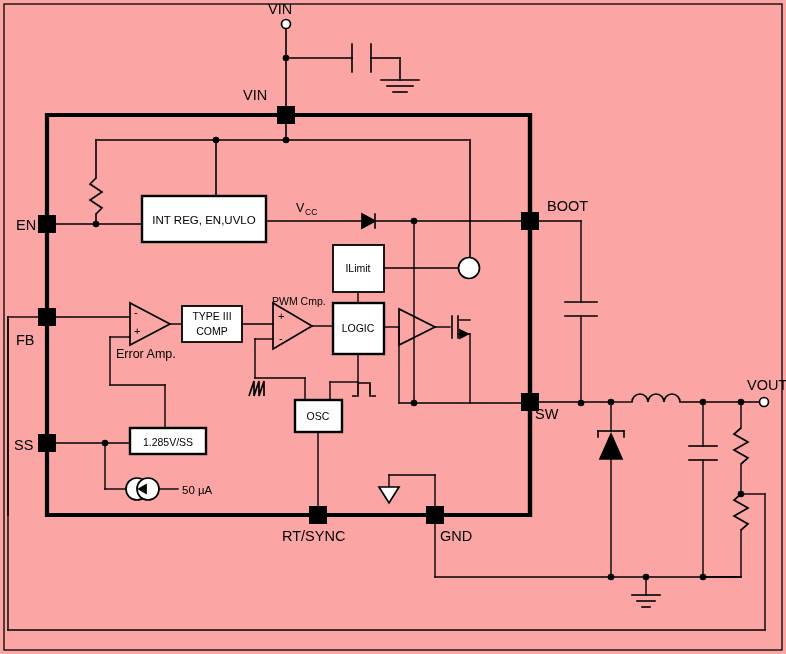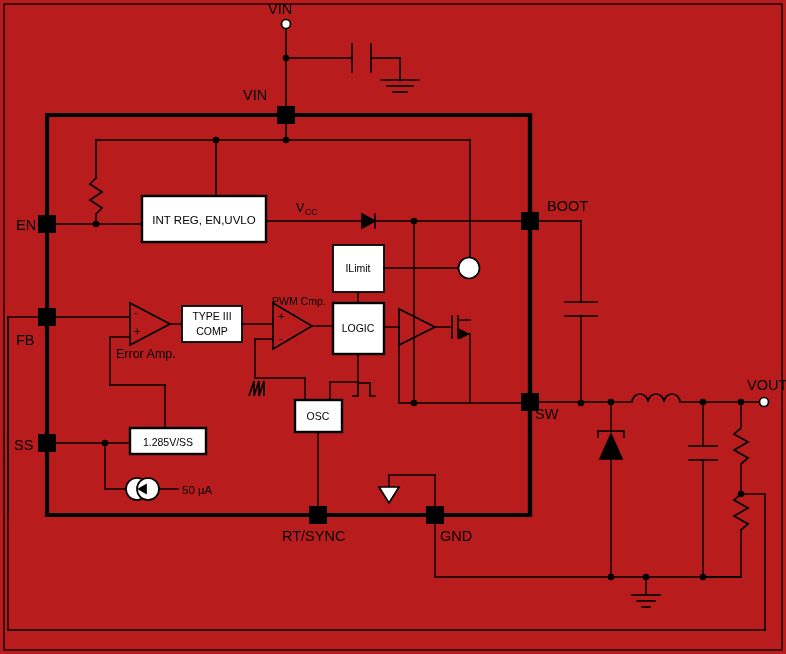--- a/index.html
+++ b/index.html
@@ -8,21 +8,21 @@
     padding: 0;
     background: #ffffff;
   }
   body {
     font-family: "Liberation Sans", sans-serif;
   }
   #canvas {
     position: relative;
     width: 786px;
     height: 654px;
-    background: #b91c1c;
+    background: #fca5a5;
     overflow: hidden;
   }
   svg#schematic {
     position: absolute;
     left: 0;
     top: 0;
     width: 786px;
     height: 654px;
     display: block;
   }

